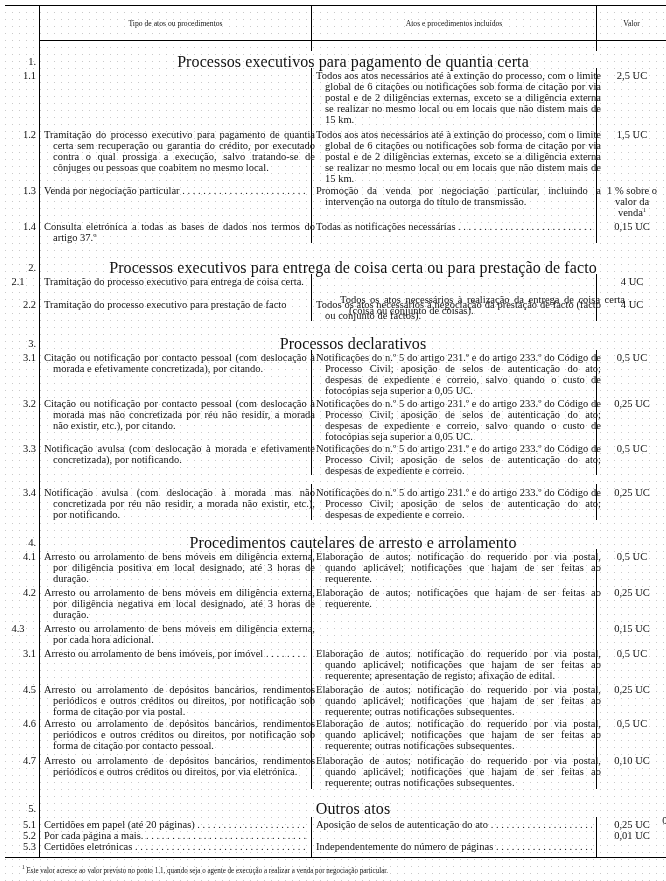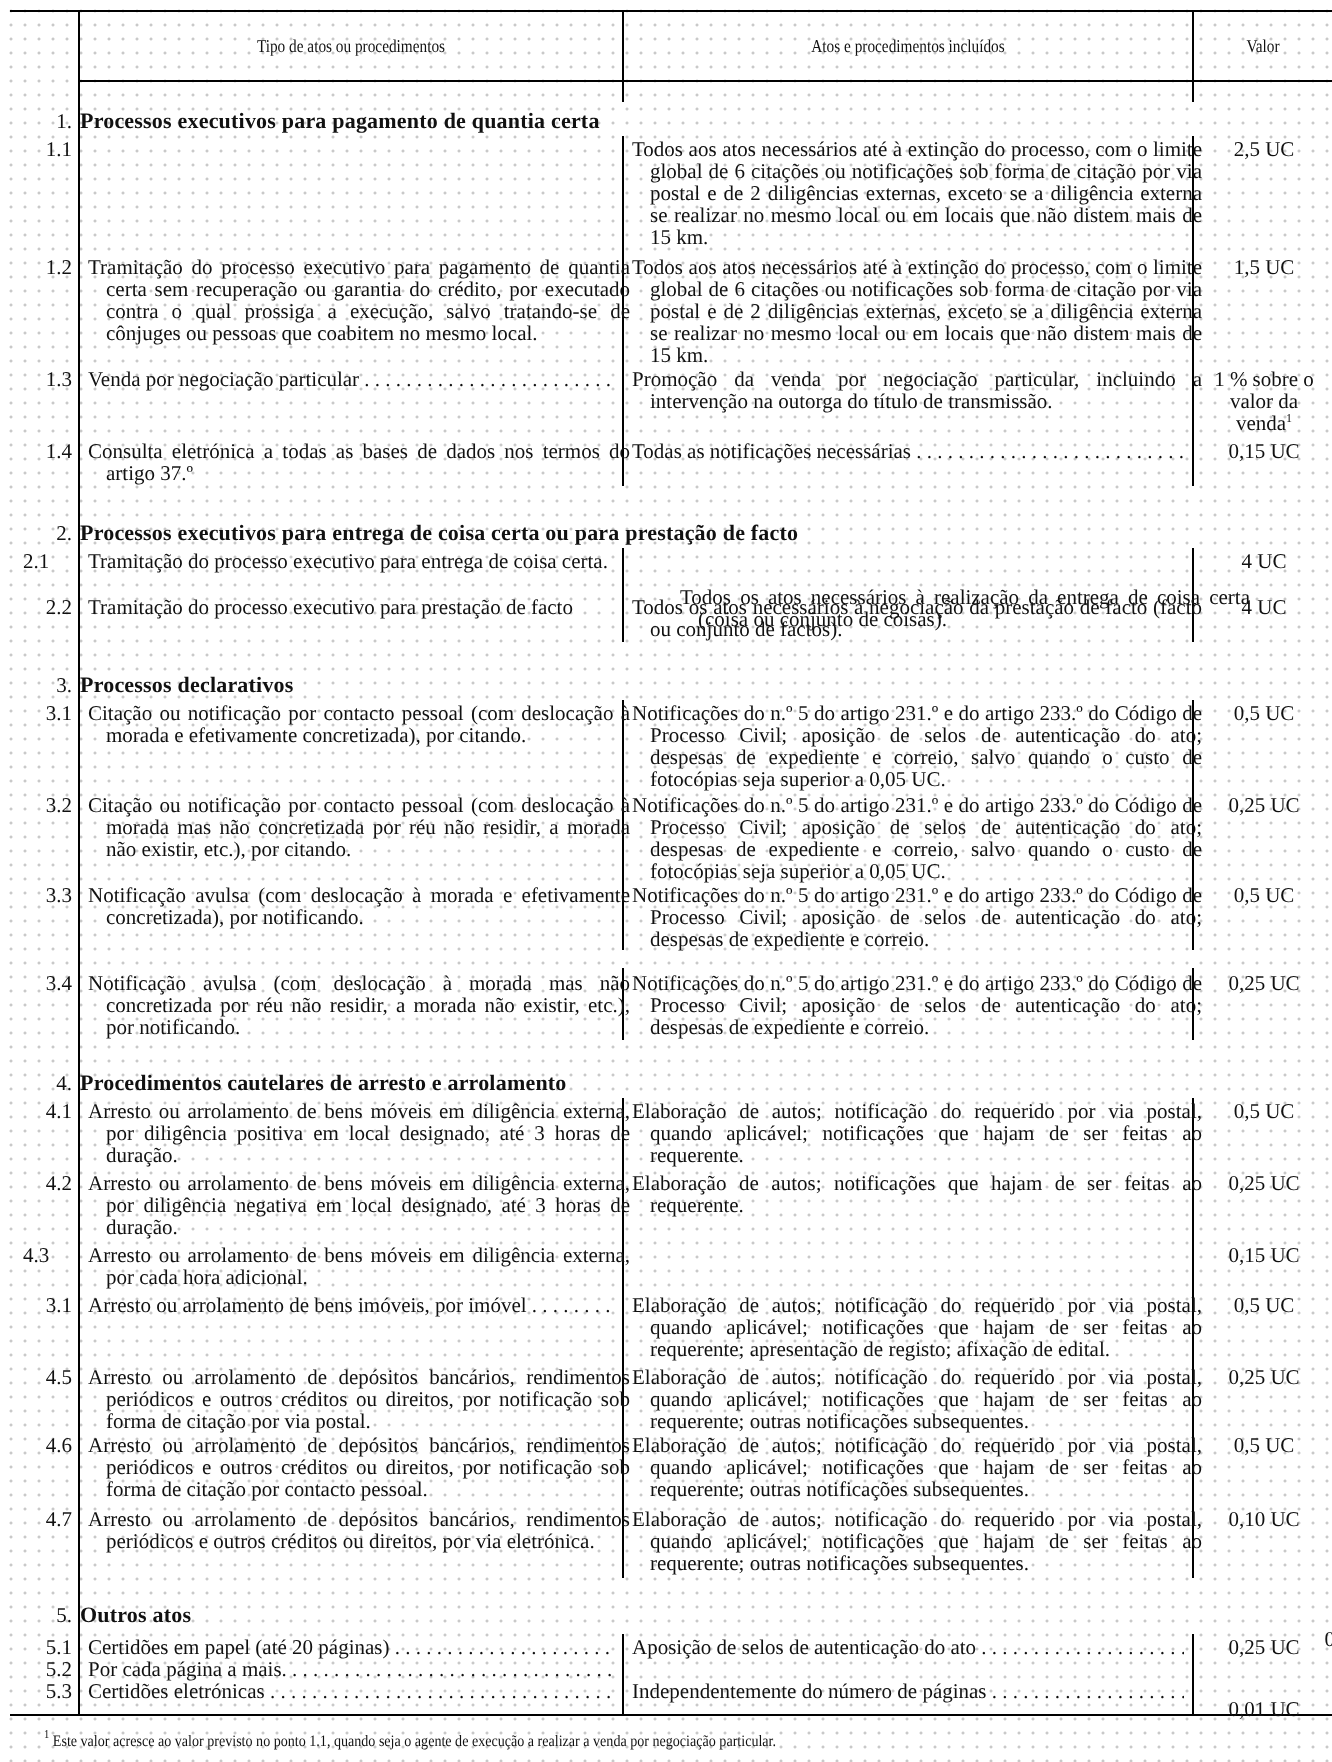--- a/index.html
+++ b/index.html
@@ -11,21 +11,21 @@
       background-position: 2px 2px;
       font-family: "Liberation Serif", "DejaVu Serif", serif;
       color: #111;
       position: relative;
     }
     .doc { position: absolute; left: 0; top: 0; width: 666px; height: 783px; }
     .hline { position: absolute; height: 1px; background: #000; }
     .vline { position: absolute; width: 1px; background: #000; }
     .hdr { position: absolute; font-size: 9px; text-align: center; transform: scaleX(0.85); transform-origin: center; }
     .num { position: absolute; left: 0; width: 36px; text-align: right; font-size: 10.5px; line-height: 11px; }
-    .sec-title { position: absolute; left: 40px; width: 626px; text-align: left; font-size: 11px; line-height: 11px; font-weight: bold; letter-spacing: 0.1px; }
+    .sec-title { position: absolute; left: 40px; width: 626px; text-align: center; font-size: 16px; line-height: 11px; font-weight: normal; letter-spacing: 0.1px; }
     .c1 { position: absolute; left: 44px; width: 262px; font-size: 10.5px; line-height: 11px; text-align: justify; }
     .c2 { position: absolute; left: 316px; width: 276px; font-size: 10.5px; line-height: 11px; text-align: justify; }
     .c3 { position: absolute; left: 598px; width: 68px; font-size: 10.5px; line-height: 11px; text-align: center; }
     .hang { padding-left: 9px; text-indent: -9px; }
     .dots { display: block; text-align-last: justify; }
     sup { font-size: 6px; vertical-align: 4px; line-height: 0; }
     .foot { position: absolute; left: 22px; top: 866px; font-size: 8px; line-height: 10px; transform: scaleX(0.88); transform-origin: left; white-space: nowrap; }
   </style>
 </head>
 <body>
@@ -172,21 +172,21 @@
     </div>
   <div class="c2" style="top:819px;">
       <span class="dots" style="white-space: nowrap; overflow: hidden; text-align-last: auto;">Aposição de selos de autenticação do ato . . . . . . . . . . . . . . . . . . . . . . . . . . . . . . . . . . . . . . . . . . . . . . . . . . . . . . . . . . . . </span>
     </div>
   <div class="c3" style="top:819px;">0,25 UC</div>
 
   <div class="num" style="top:830px;">5.2</div>
   <div class="c1" style="top:830px;">
       <span class="dots" style="white-space: nowrap; overflow: hidden; text-align-last: auto;">Por cada página a mais. . . . . . . . . . . . . . . . . . . . . . . . . . . . . . . . . . . . . . . . . . . . . . . . . . . . . . . . . . . . . </span>
     </div>
-  <div class="c3" style="top:830px;margin-top:20px;">0,01 UC</div>
+  <div class="c3" style="top:830px;">0,01 UC</div>
 
   <div class="num" style="top:841px;">5.3</div>
   <div class="c1" style="top:841px;">
       <span class="dots" style="white-space: nowrap; overflow: hidden; text-align-last: auto;">Certidões eletrónicas . . . . . . . . . . . . . . . . . . . . . . . . . . . . . . . . . . . . . . . . . . . . . . . . . . . . . . . . . . . . </span>
     </div>
   <div class="c2" style="top:841px;">
       <span class="dots" style="white-space: nowrap; overflow: hidden; text-align-last: auto;">Independentemente do número de páginas . . . . . . . . . . . . . . . . . . . . . . . . . . . . . . . . . . . . . . . . . . . . . . . . . . . . . . . . . . . . </span>
     </div>
   <div class="c3" style="top:815px;padding-left:48px;">0,16 UC</div>
 

